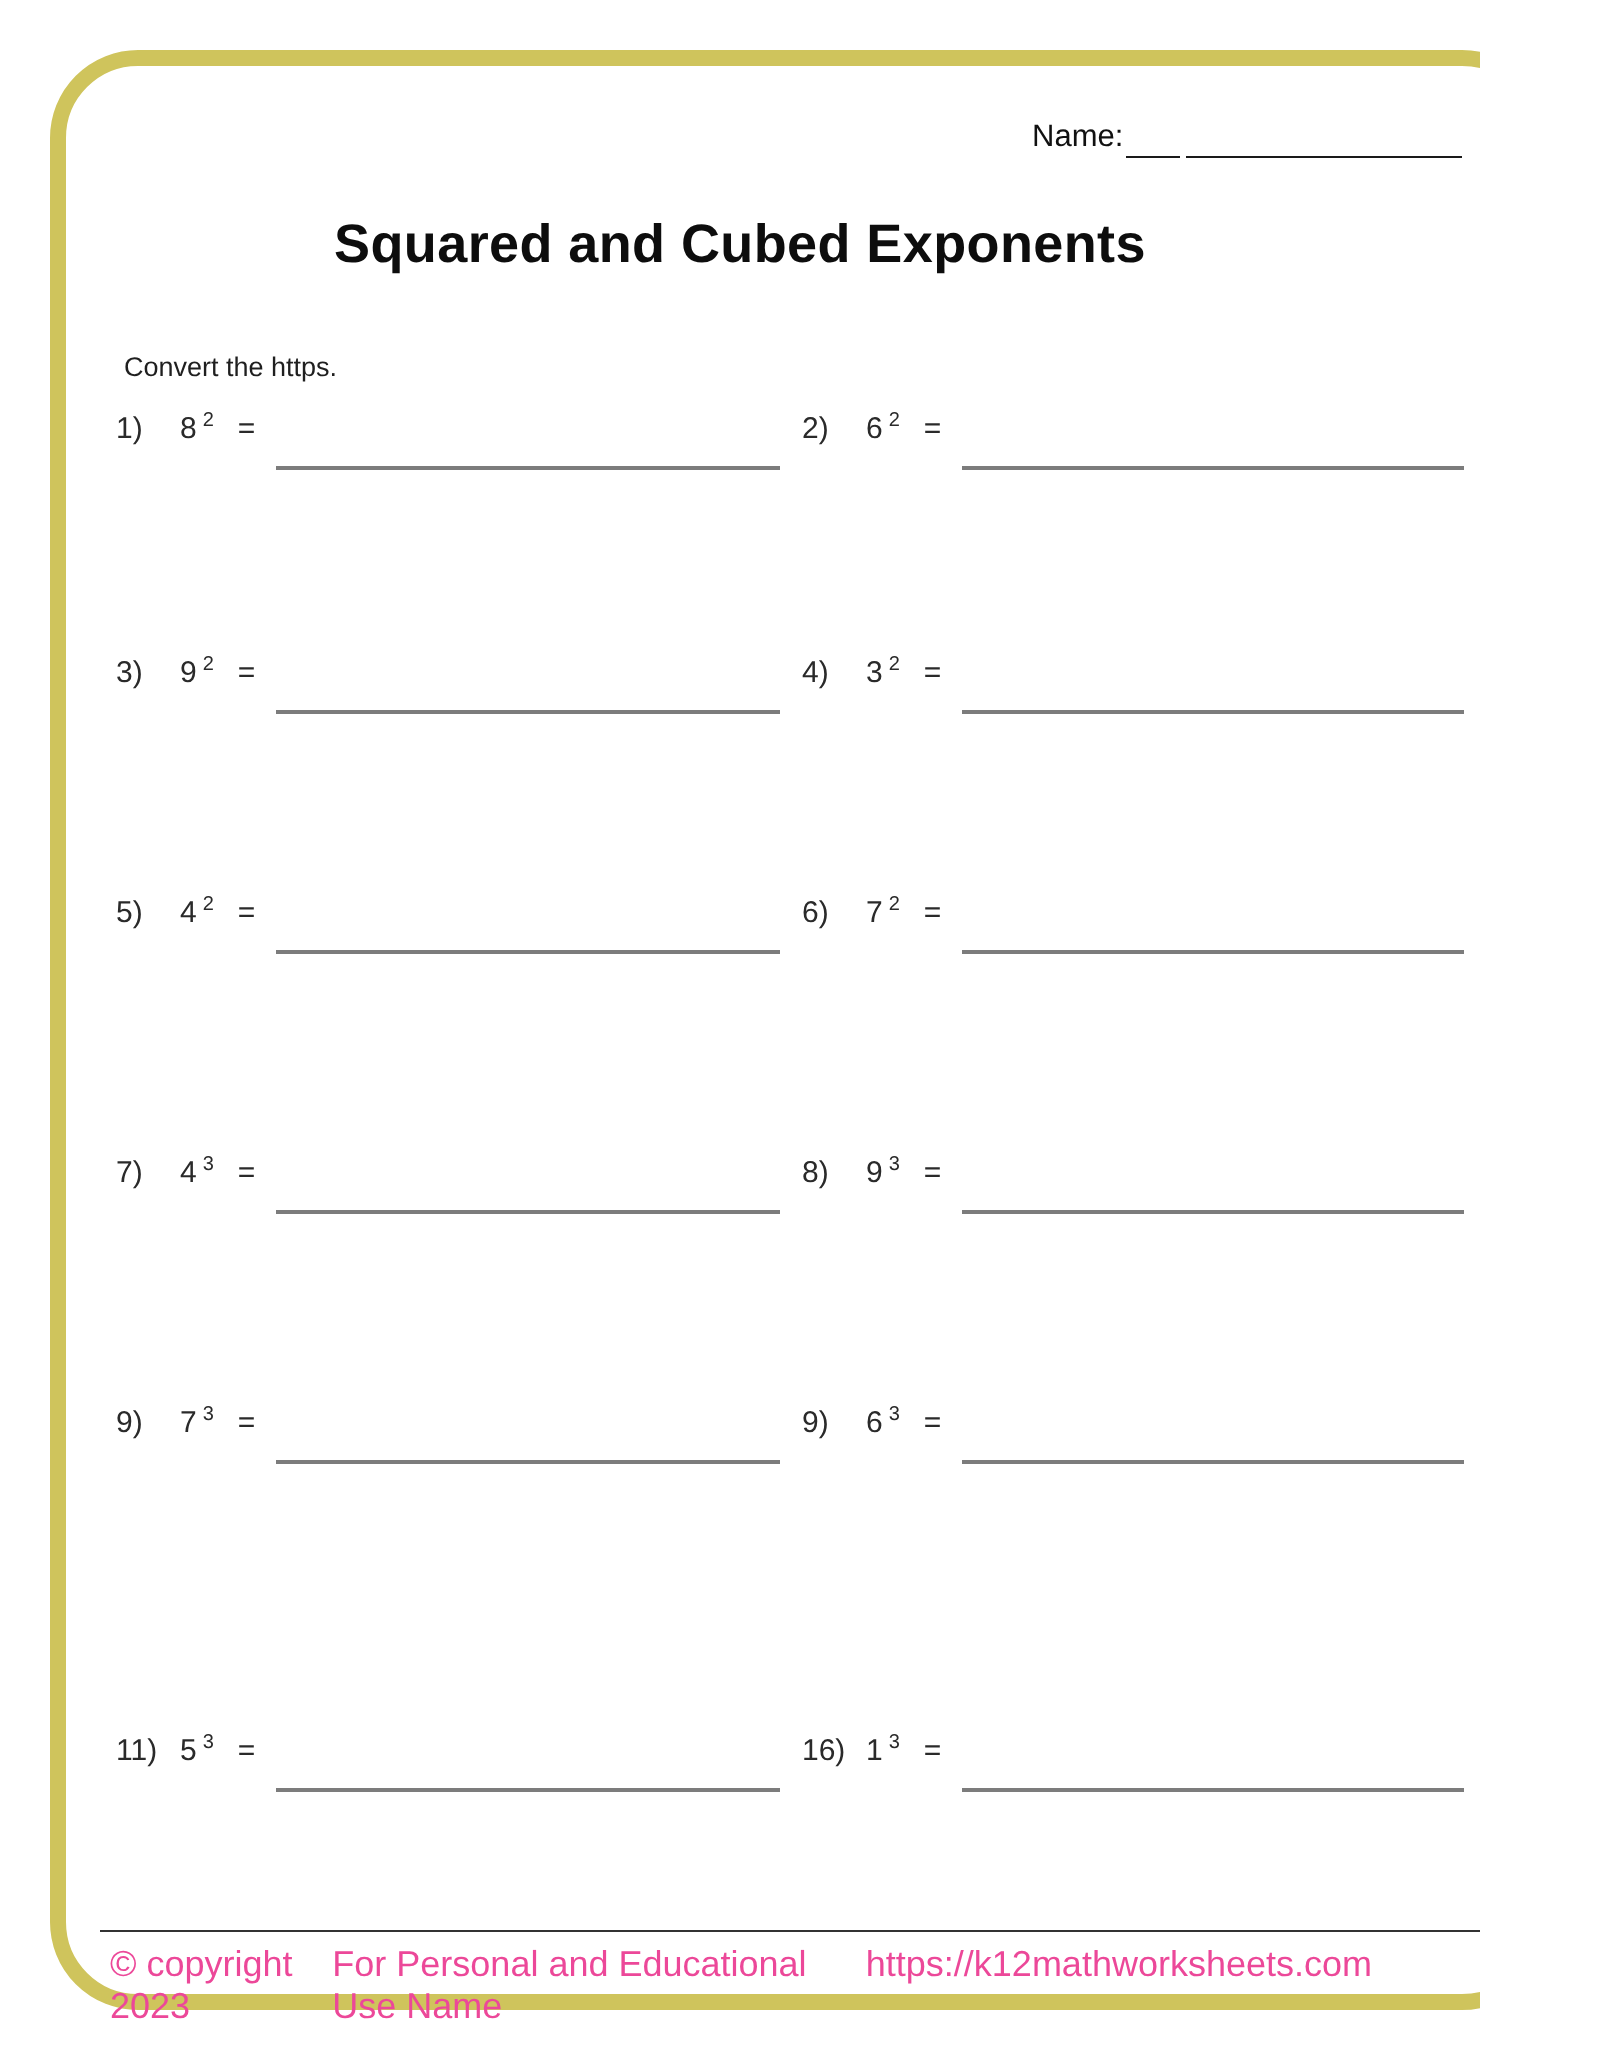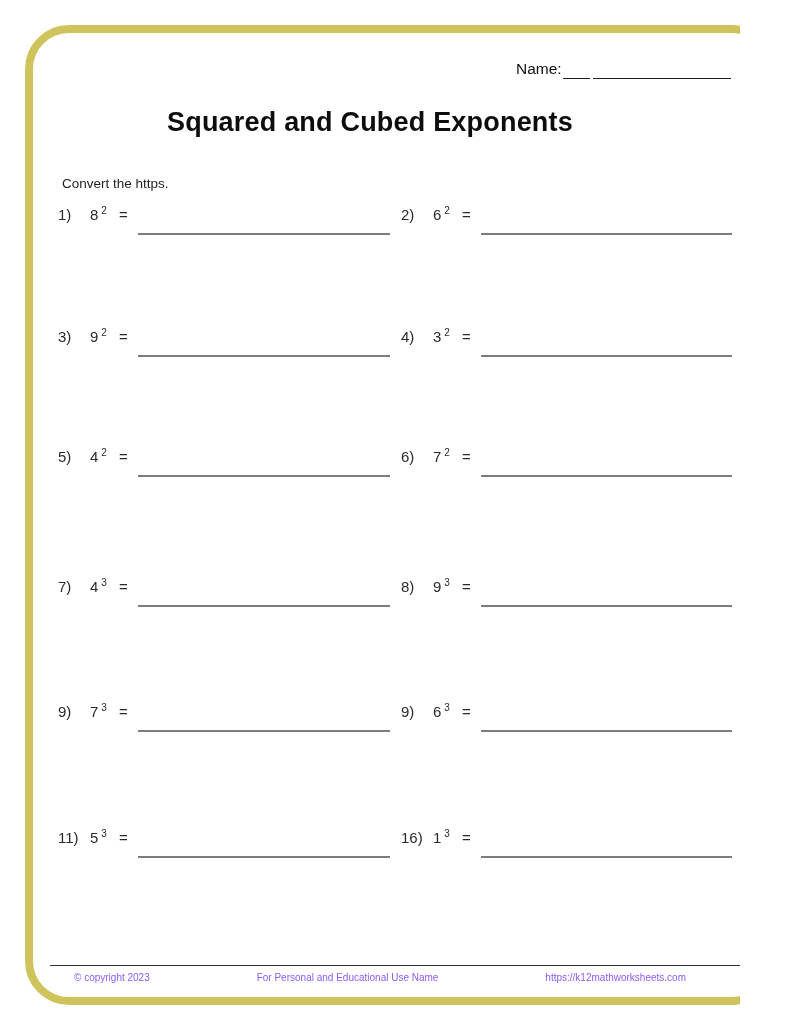--- a/index.html
+++ b/index.html
@@ -63,21 +63,21 @@
     font-size:15px;
     color:#2a2a2a;
   }
   .c1 { left:58px;  width:332px; }
   .c2 { left:401px; width:331px; }
   .r1 { top:205px; }
   .r2 { top:327px; }
   .r3 { top:447px; }
   .r4 { top:577px; }
   .r5 { top:702px; }
-  .r6 { top:828px;justify-content:flex-end; }
+  .r6 { top:866px;justify-content:flex-end; }
   .pnum { flex:0 0 auto; width:32px; }
   .expr { flex:0 0 auto; }
   .expr sup { font-size:10px; margin-left:3px; }
   .eq { flex:0 0 auto; margin:0 10px 0 12px; }
   .blank {
     flex:1 1 auto;
     height:12px;
     align-self:flex-end;
     border-bottom:2px solid #7c7c7c;
     transform:translateY(10px);
@@ -87,23 +87,22 @@
     top:965px; left:50px;
     width:698px;
     border-top:1.6px solid #333;
   }
   .footer {
     position:absolute;
     top:972px; left:55px; right:54px;
     display:flex;
     justify-content:space-between;
     align-items:baseline;
-    font-size:10px;
-    color:#8b5cf6;
-    margin-left:19px;
+    font-size:18px;
+    color:#ec4899;
   }
 </style>
 </head>
 <body>
 
 <div class="sheet">
   <div class="border-frame"></div>
 
   <div class="name-row">Name:</div>
   <div class="name-line">

